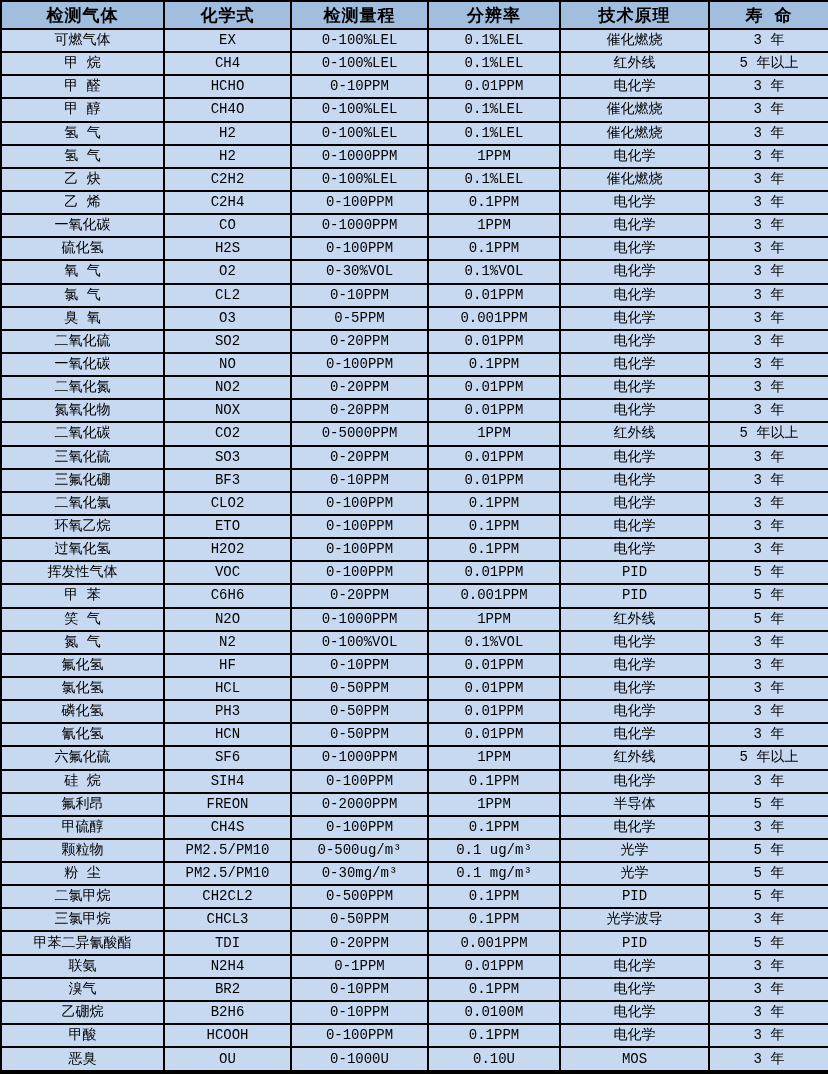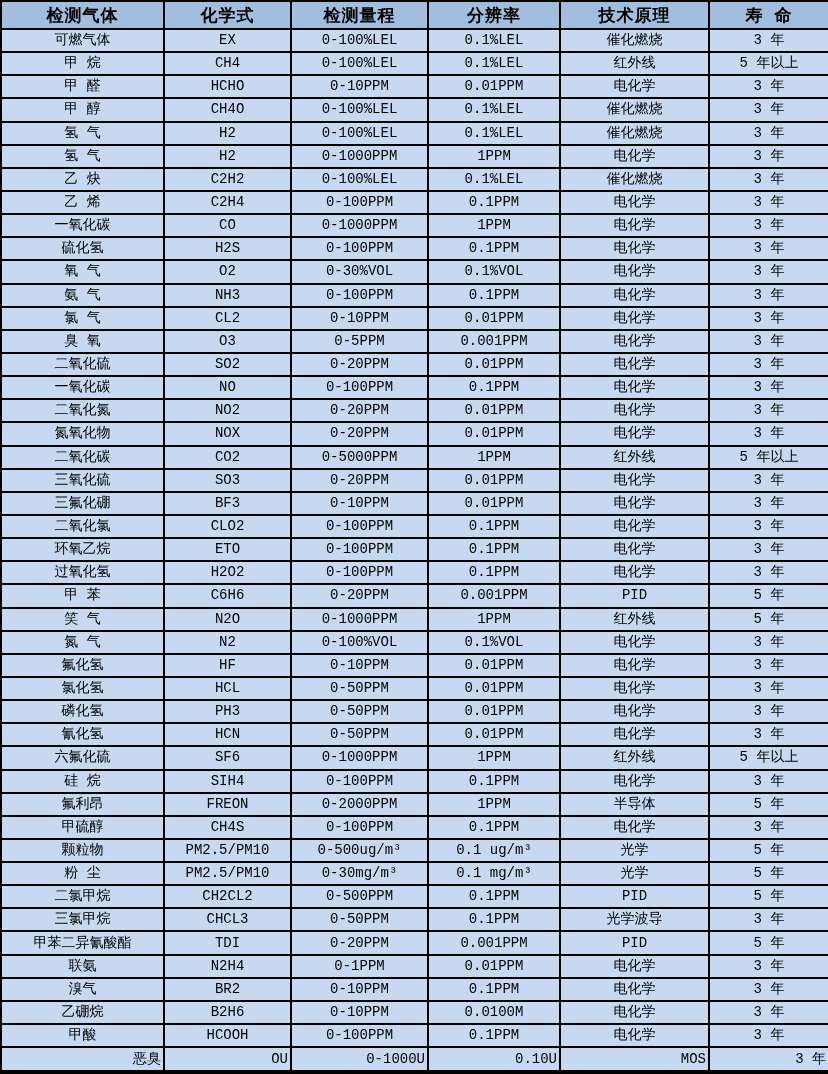--- a/index.html
+++ b/index.html
@@ -39,21 +39,20 @@
     letter-spacing:1px;
   }
   table.spec tbody td{
     background:var(--row-bg);
     font-size:14px;
     height:19px;
     line-height:19px;
   }
   table.spec tbody tr:last-child td{
     border-bottom-width:4px;
-    text-align:right;
   }
   
   col.c-gas{width:163px}
   col.c-formula{width:127px}
   col.c-range{width:137px}
   col.c-resolution{width:132px}
   col.c-principle{width:149px}
   col.c-lifespan{width:120px}
 </style>
 </head>
@@ -161,28 +160,20 @@
       </tr>
       <tr>
         <td>氧 气</td>
         <td>O2</td>
         <td>0-30%VOL</td>
         <td>0.1%VOL</td>
         <td>电化学</td>
         <td>3 年</td>
       </tr>
       <tr>
-        <td>氨 气</td>
-        <td>NH3</td>
-        <td>0-100PPM</td>
-        <td>0.1PPM</td>
-        <td>电化学</td>
-        <td>3 年</td>
-      </tr>
-      <tr>
         <td>氯 气</td>
         <td>CL2</td>
         <td>0-10PPM</td>
         <td>0.01PPM</td>
         <td>电化学</td>
         <td>3 年</td>
       </tr>
       <tr>
         <td>臭 氧</td>
         <td>O3</td>
@@ -263,20 +254,28 @@
         <td>电化学</td>
         <td>3 年</td>
       </tr>
       <tr>
         <td>过氧化氢</td>
         <td>H2O2</td>
         <td>0-100PPM</td>
         <td>0.1PPM</td>
         <td>电化学</td>
         <td>3 年</td>
+      </tr>
+      <tr>
+        <td>挥发性气体</td>
+        <td>VOC</td>
+        <td>0-100PPM</td>
+        <td>0.01PPM</td>
+        <td>PID</td>
+        <td>5 年</td>
       </tr>
       <tr>
         <td>甲 苯</td>
         <td>C6H6</td>
         <td>0-20PPM</td>
         <td>0.001PPM</td>
         <td>PID</td>
         <td>5 年</td>
       </tr>
       <tr>

